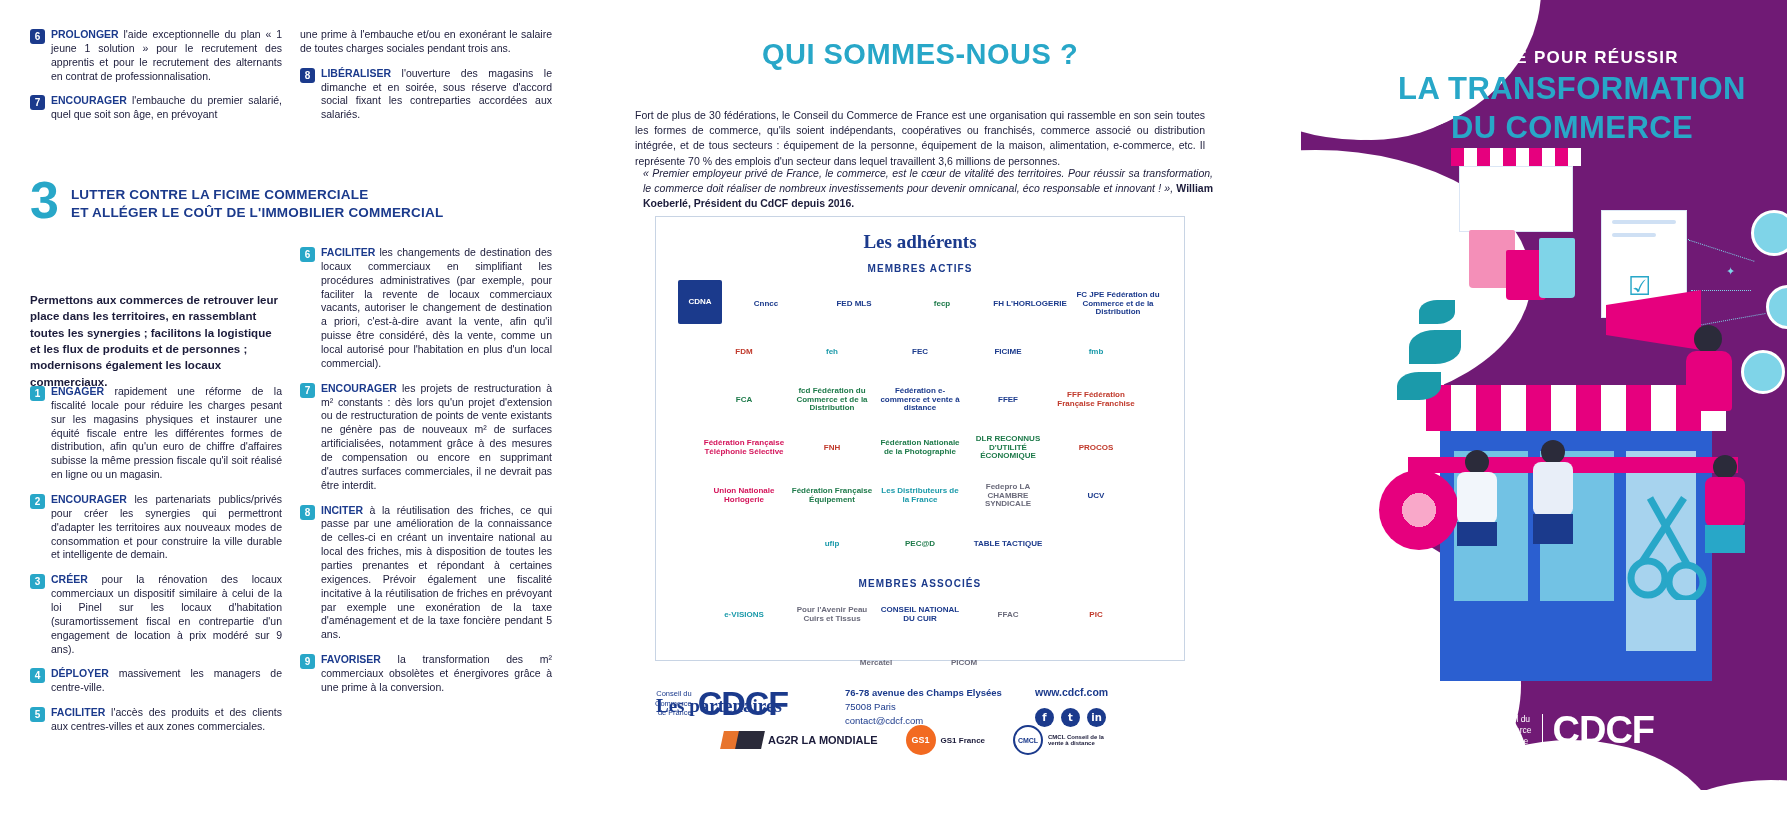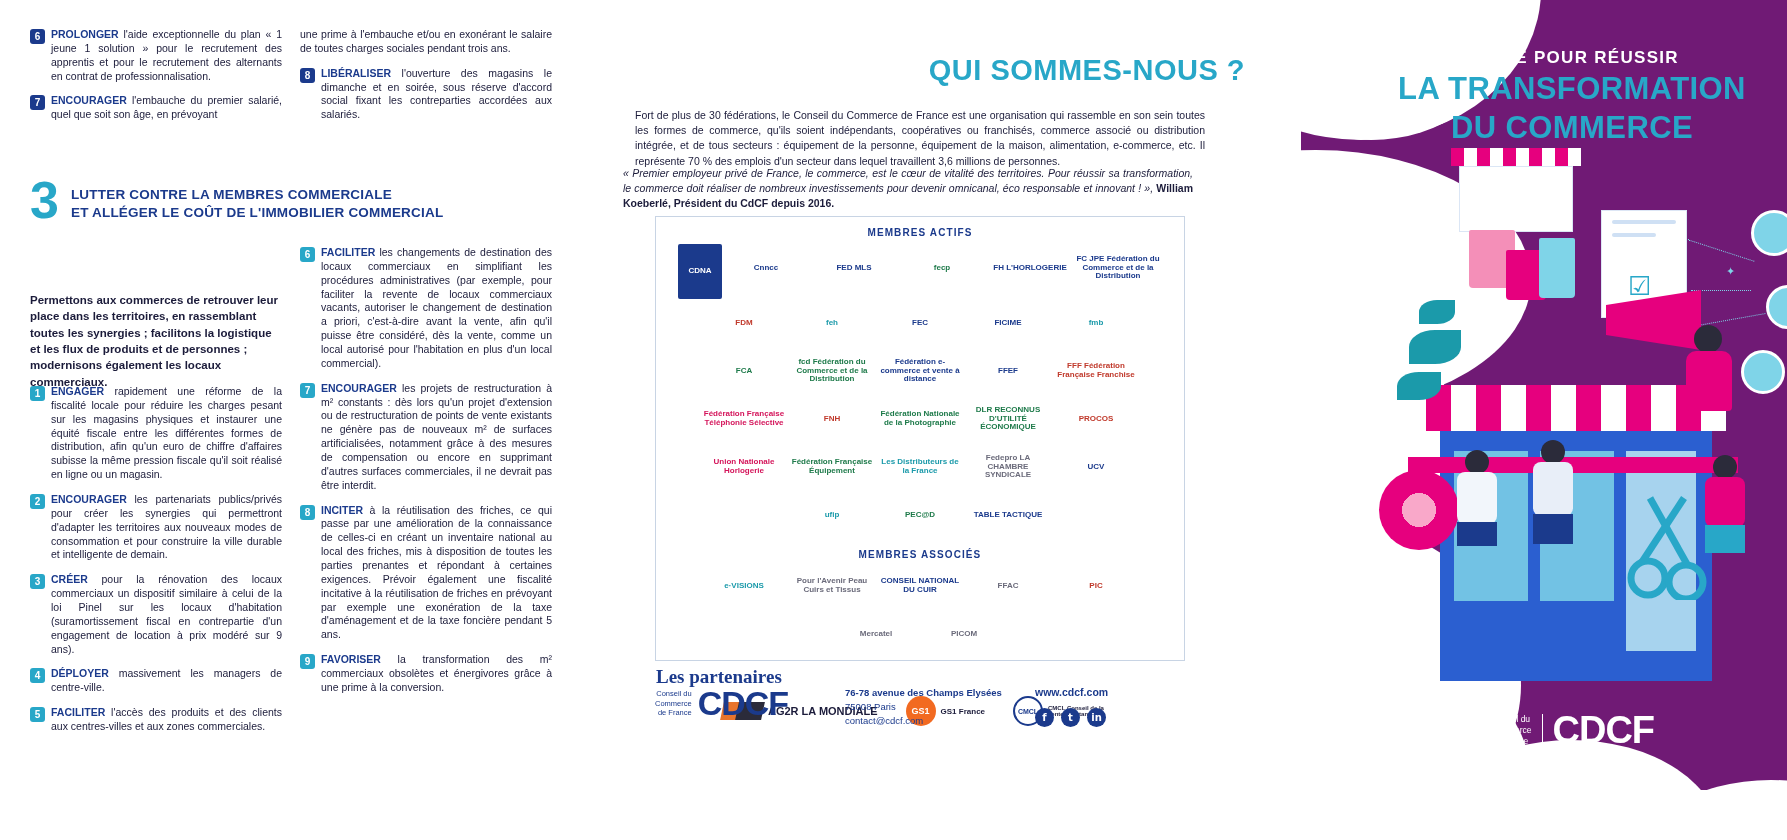--- a/index.html
+++ b/index.html
@@ -62,29 +62,29 @@
   }
   .list-a { position:absolute; left:30px; top:385px; width:252px; }
   .list-b { position:absolute; left:300px; top:246px; width:252px; }
 
   
   .mid-panel {
     position:absolute; left:595px; top:0; width:650px; height:840px;
     background:#ffffff;
   }
   .mid-title {
-    position:absolute; left:0; top:54px; width:650px; text-align:right;
+    position:absolute; left:0; top:38px; width:650px; text-align:center;
     font-size:29px; font-weight:bold; color:#28a7c8; letter-spacing:0.5px;
   }
   .mid-para {
     position:absolute; left:40px; top:88px; width:570px;
     font-size:10.5px; line-height:1.45; color:#1b1b3a; text-align:justify;margin-top:20px;
   }
   .mid-quote {
-    position:absolute; left:28px; top:166px; width:570px;
+    position:absolute; left:48px; top:166px; width:570px;
     font-size:10.5px; line-height:1.45; color:#1b1b3a; text-align:justify;
     font-style:italic;
   }
   .mid-quote b { font-style:normal; }
 
   .members-box {
     position:absolute; left:60px; top:216px; width:530px; height:445px;
     border:1px solid #c8d4e4; background:#fff;
   }
   .mb-title {
@@ -105,21 +105,21 @@
     font-size:8px; font-weight:bold; color:#1b3a8c; line-height:1.1;
     overflow:hidden; padding:2px;
   }
   .logo-cell.red { color:#c0392b; }
   .logo-cell.green { color:#1e7a4a; }
   .logo-cell.teal { color:#1b9aaa; }
   .logo-cell.mag { color:#d4145a; }
   .logo-cell.gray { color:#6b6b7b; }
   .logo-cell.boxed {
     color:#fff; background:#1b3a8c; border-radius:2px;
-    width:44px; height:55px; font-size:8px;
+    width:44px; height:44px; font-size:8px;
   }
   .assoc-grid { padding-top:2px; }
   .partners-title {
     font-size:19px; font-weight:bold; color:#1b3a8c;
     font-family:"Liberation Serif", serif; margin-top:8px;
   }
   .partners-row {
     display:flex; justify-content:center; align-items:center; gap:28px;
     margin-top:8px;
   }
@@ -272,21 +272,21 @@
       </div>
       <div class="item">
         <div class="num-sq">8</div>
         <div class="item-text"><span class="kw">LIBÉRALISER</span><span> l'ouverture des magasins le dimanche et en soirée, sous réserve d'accord social fixant les contreparties accordées aux salariés.</span></div>
       </div>
     </div>
 
     <div class="sec3">
       <div class="big-num">3</div>
       <div class="sec3-title">
-        <div>LUTTER CONTRE LA MEMBRES COMMERCIALE</div>
+        <div>LUTTER CONTRE LA FICIME COMMERCIALE</div>
         <div>ET ALLÉGER LE COÛT DE L'IMMOBILIER COMMERCIAL</div>
       </div>
     </div>
 
 
     <div class="intro-para">Permettons aux commerces de retrouver leur place dans les territoires, en rassemblant toutes les synergies ; facilitons la logistique et les flux de produits et de personnes ; modernisons également les locaux commerciaux.</div>
 
     <div class="list-a">
       <div class="item">
         <div class="num-sq cyan">1</div>
@@ -329,20 +329,21 @@
       </div>
     </div>
   </div>
 
   <div class="mid-panel">
     <div class="mid-title">QUI SOMMES-NOUS ?</div>
     <div class="mid-para">Fort de plus de 30 fédérations, le Conseil du Commerce de France est une organisation qui rassemble en son sein toutes les formes de commerce, qu'ils soient indépendants, coopératives ou franchisés, commerce associé ou distribution intégrée, et de tous secteurs : équipement de la personne, équipement de la maison, alimentation, e-commerce, etc. Il représente 70 % des emplois d'un secteur dans lequel travaillent 3,6 millions de personnes.</div>
     <div class="mid-quote"><span>« Premier employeur privé de France, le commerce, est le cœur de vitalité des territoires. Pour réussir sa transformation, le commerce doit réaliser de nombreux investissements pour devenir omnicanal, éco responsable et innovant ! »,</span><b> William Koeberlé, Président du CdCF depuis 2016.</b></div>
 
     <div class="members-box">
+      <div class="mb-title">Les adhérents</div>
       <div class="mb-sub">MEMBRES ACTIFS</div>
       <div class="logo-grid">
         <div class="logo-cell boxed">CDNA</div>
         <div class="logo-cell">Cnncc</div>
         <div class="logo-cell">FED MLS</div>
         <div class="logo-cell green">fecp</div>
         <div class="logo-cell">FH L'HORLOGERIE</div>
         <div class="logo-cell">FC JPE Fédération du Commerce et de la Distribution</div>
 
         <div class="logo-cell red">FDM</div>

